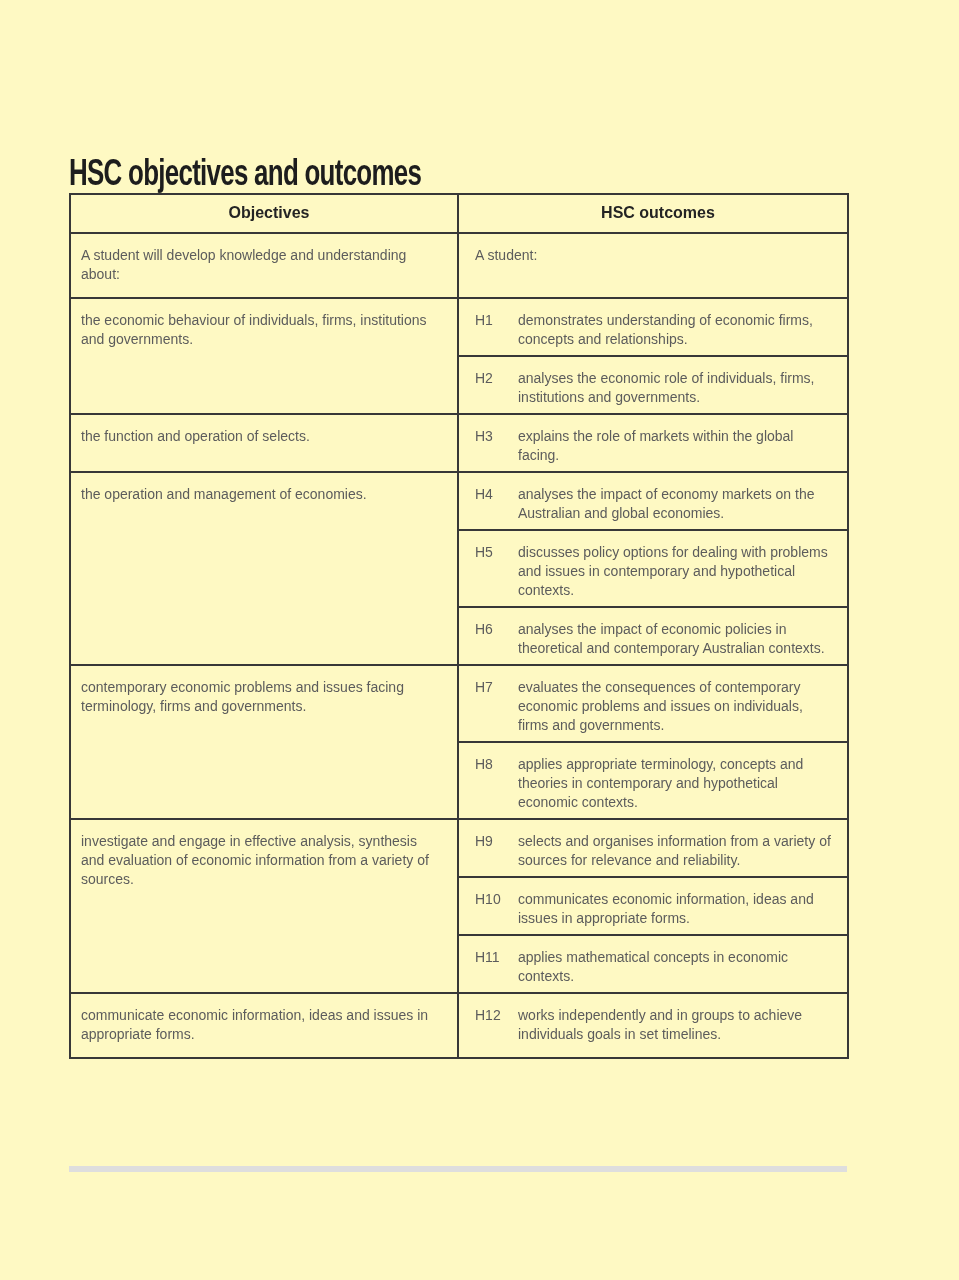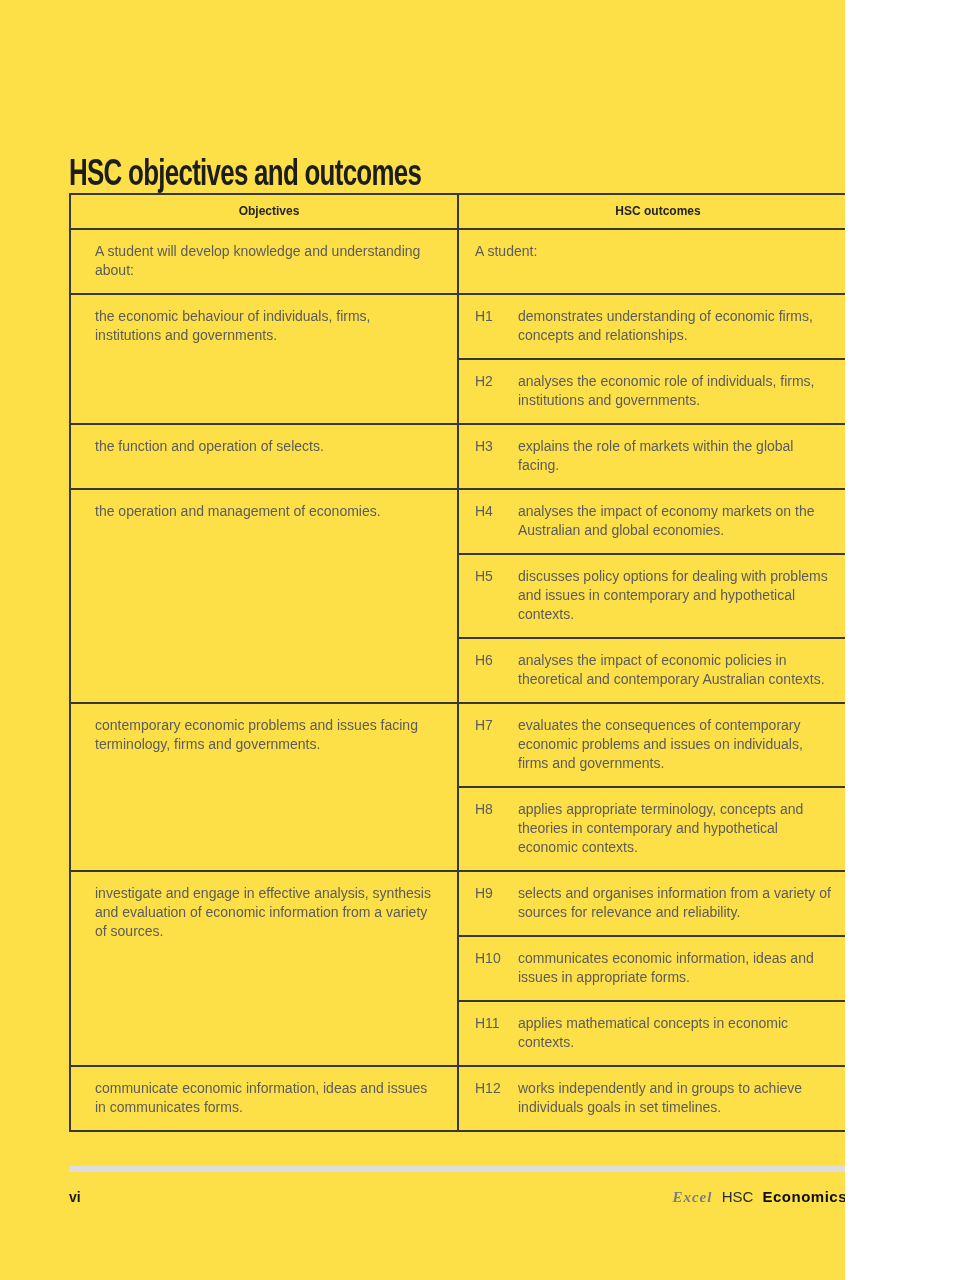--- a/index.html
+++ b/index.html
@@ -2,23 +2,23 @@
 <html><head>
 <meta charset="utf-8">
 <style>
   html, body {
     margin: 0;
     padding: 0;
     background: #ffffff;
   }
   .page {
     position: relative;
-    width: 845px;
+    width: 959px;
     height: 1280px;
-    background: #fde047;
+    background: #fef9c3;
     font-family: "Liberation Sans", "DejaVu Sans", sans-serif;
     overflow: hidden;
   }
   .page-title {
     position: absolute;
     left: 69px;
     top: 129px;
     font-size: 36px;
     font-weight: bold;
     color: #1d1d1d;
@@ -33,39 +33,39 @@
     left: 69px;
     top: 193px;
     width: 778px;
     border-collapse: collapse;
     table-layout: fixed;
   }
   .obj-table th, .obj-table td {
     border: 2px solid #383838;
   }
   .obj-table th {
-    font-size: 12px;
+    font-size: 16px;
     font-weight: bold;
     color: #242424;
     text-align: center;
     padding: 9px 6px 10px 16px;
   }
   .obj-table col.c-left  { width: 388px; }
   .obj-table col.c-right { width: 390px; }
   .obj-table td {
     vertical-align: top;
     font-size: 14px;
     line-height: 19px;
     color: #5c5c5c;
   }
   .obj-cell {
-    padding: 12px 22px 13px 24px;
+    padding: 12px 22px 13px 10px;
   }
   .out-cell {
-    padding: 12px 14px 13px 16px;
+    padding: 12px 14px 6px 16px;
   }
   .out-wrap { display: flex; }
   .out-code { flex: 0 0 43px; }
   .out-text { flex: 1; }
   .footer {
     position: absolute;
     left: 69px;
     top: 1166px;
     width: 778px;
   }
@@ -223,36 +223,28 @@
         </tr>
         <tr>
           <td class="out-cell">
             <div class="out-wrap">
               <span class="out-code">H11</span>
               <span class="out-text">applies mathematical concepts in economic contexts.</span>
             </div>
           </td>
         </tr>
         <tr>
-          <td class="obj-cell" rowspan="1">communicate economic information, ideas and issues in communicates forms.</td>
+          <td class="obj-cell" rowspan="1">communicate economic information, ideas and issues in appropriate forms.</td>
           <td class="out-cell">
             <div class="out-wrap">
               <span class="out-code">H12</span>
               <span class="out-text">works independently and in groups to achieve individuals goals in set timelines.</span>
             </div>
           </td>
         </tr>
       </tbody>
   </table>
 
   <div class="footer">
     <div class="footer-bar"></div>
-    <div class="footer-row">
-      <span class="page-number">vi</span>
-      <span class="brand">
-        <span class="brand-excel">Excel</span>
-        <span class="brand-series">HSC</span>
-        <span class="brand-subject">Economics</span>
-      </span>
-    </div>
   </div>
 
 </div>
 
 </body></html>

